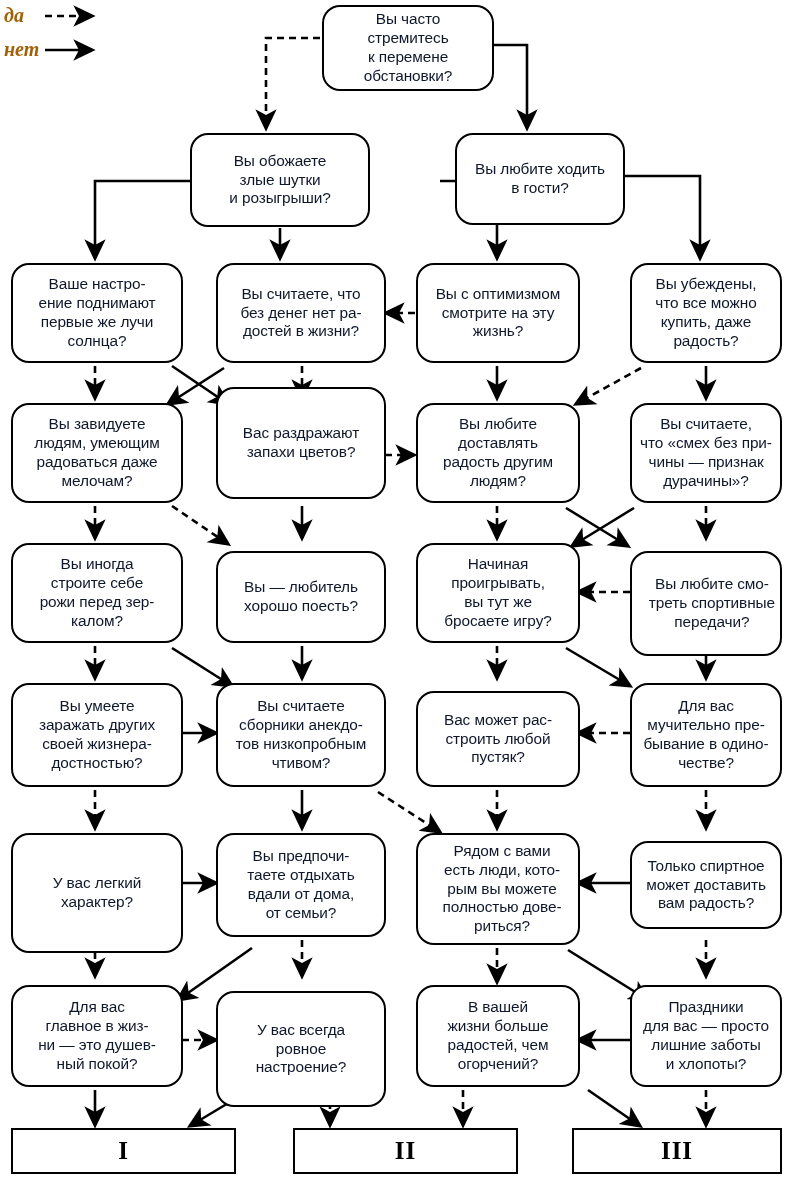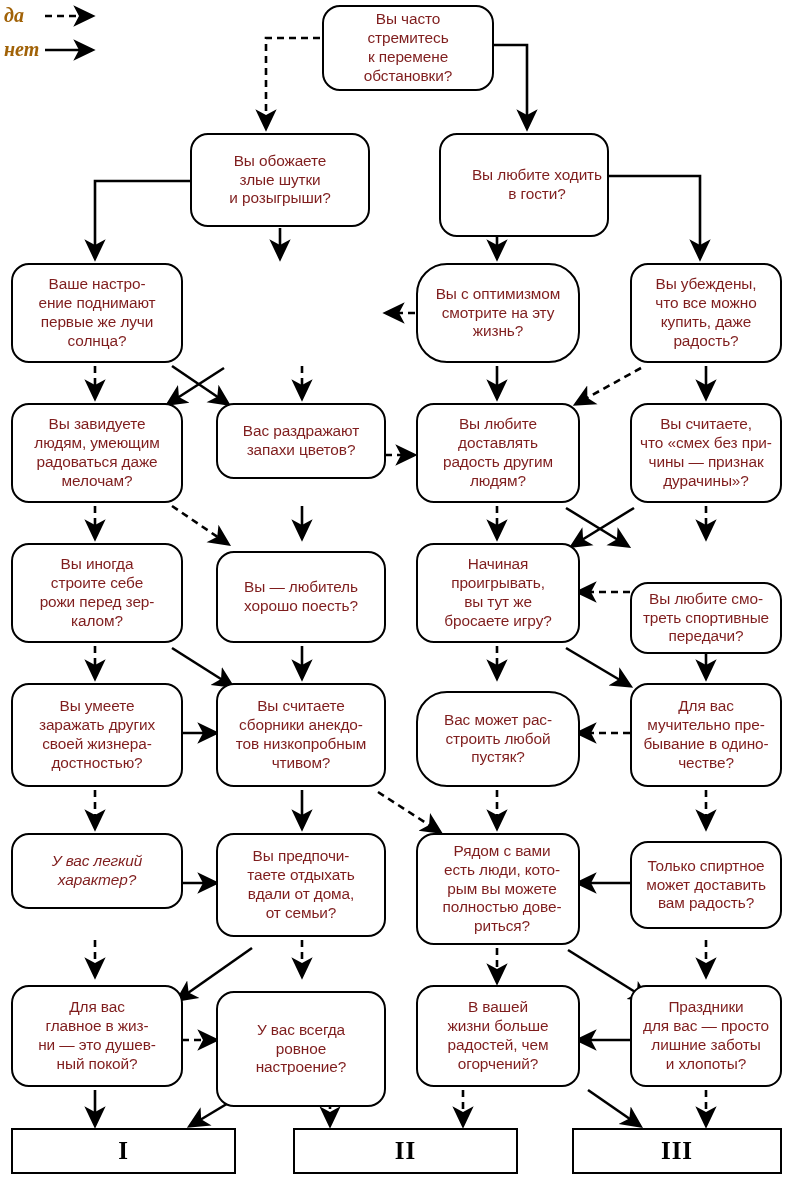--- a/index.html
+++ b/index.html
@@ -34,21 +34,21 @@
     align-items: center;
     justify-content: center;
     text-align: center;
     padding: 2px 5px;
     z-index: 3;
   }
   .node .txt {
     font-family: "Liberation Sans", sans-serif;
     font-size: 15.4px;
     line-height: 1.23;
-    color: #7f1d1d;
+    color: #0f172a;
     letter-spacing: -0.1px;
     white-space: pre-line;
   }
   .result {
     position: absolute;
     box-sizing: border-box;
     border: 2.5px solid #000000;
     border-radius: 0;
     background: #ffffff;
     display: flex;
@@ -198,54 +198,59 @@
 к перемене
 обстановки?</span>
   </div>
 
   <div class="node" style="left:190px; top:133px; width:180px; height:94px;">
     <span class="txt">Вы обожаете
 злые шутки
 и розыгрыши?</span>
   </div>
 
-  <div class="node" style="left:439px; top:133px; width:170px; height:104px;justify-content:flex-end;">
+  <div class="node" style="left:455px; top:133px; width:170px; height:92px;">
     <span class="txt">Вы любите ходить
 в гости?</span>
   </div>
 
   <div class="node" style="left:11px; top:263px; width:172px; height:100px;">
     <span class="txt">Ваше настро-
 ение поднимают
 первые же лучи
 солнца?</span>
   </div>
 
-
-  <div class="node" style="left:416px; top:263px; width:164px; height:100px;border-radius:31px;">
+  <div class="node" style="left:216px; top:263px; width:170px; height:100px;">
+    <span class="txt">Вы считаете, что
+без денег нет ра-
+достей в жизни?</span>
+  </div>
+
+  <div class="node" style="left:416px; top:263px; width:164px; height:100px;">
     <span class="txt">Вы с оптимизмом
 смотрите на эту
 жизнь?</span>
   </div>
 
   <div class="node" style="left:630px; top:263px; width:152px; height:100px;">
     <span class="txt">Вы убеждены,
 что все можно
 купить, даже
 радость?</span>
   </div>
 
   <div class="node" style="left:11px; top:403px; width:172px; height:100px;">
     <span class="txt">Вы завидуете
 людям, умеющим
 радоваться даже
 мелочам?</span>
   </div>
 
-  <div class="node" style="left:216px; top:403px; width:170px; height:76px;">
+  <div class="node" style="left:216px; top:387px; width:170px; height:112px;">
     <span class="txt">Вас раздражают
 запахи цветов?</span>
   </div>
 
   <div class="node" style="left:416px; top:403px; width:164px; height:100px;">
     <span class="txt">Вы любите
 доставлять
 радость другим
 людям?</span>
   </div>
@@ -269,54 +274,54 @@
 хорошо поесть?</span>
   </div>
 
   <div class="node" style="left:416px; top:543px; width:164px; height:100px;">
     <span class="txt">Начиная
 проигрывать,
 вы тут же
 бросаете игру?</span>
   </div>
 
-  <div class="node" style="left:630px; top:582px; width:152px; height:72px;">
+  <div class="node" style="left:630px; top:551px; width:152px; height:105px;justify-content:flex-end;">
     <span class="txt">Вы любите смо-
 треть спортивные
 передачи?</span>
   </div>
 
   <div class="node" style="left:11px; top:683px; width:172px; height:104px;">
     <span class="txt">Вы умеете
 заражать других
 своей жизнера-
 достностью?</span>
   </div>
 
   <div class="node" style="left:216px; top:683px; width:170px; height:104px;">
     <span class="txt">Вы считаете
 сборники анекдо-
 тов низкопробным
 чтивом?</span>
   </div>
 
-  <div class="node" style="left:416px; top:691px; width:164px; height:96px;border-radius:31px;">
+  <div class="node" style="left:416px; top:691px; width:164px; height:96px;">
     <span class="txt">Вас может рас-
 строить любой
 пустяк?</span>
   </div>
 
   <div class="node" style="left:630px; top:683px; width:152px; height:104px;">
     <span class="txt">Для вас
 мучительно пре-
 бывание в одино-
 честве?</span>
   </div>
 
-  <div class="node" style="left:11px; top:833px; width:172px; height:76px;font-style:italic;">
+  <div class="node" style="left:11px; top:833px; width:172px; height:120px;">
     <span class="txt">У вас легкий
 характер?</span>
   </div>
 
   <div class="node" style="left:216px; top:833px; width:170px; height:104px;">
     <span class="txt">Вы предпочи-
 таете отдыхать
 вдали от дома,
 от семьи?</span>
   </div>

